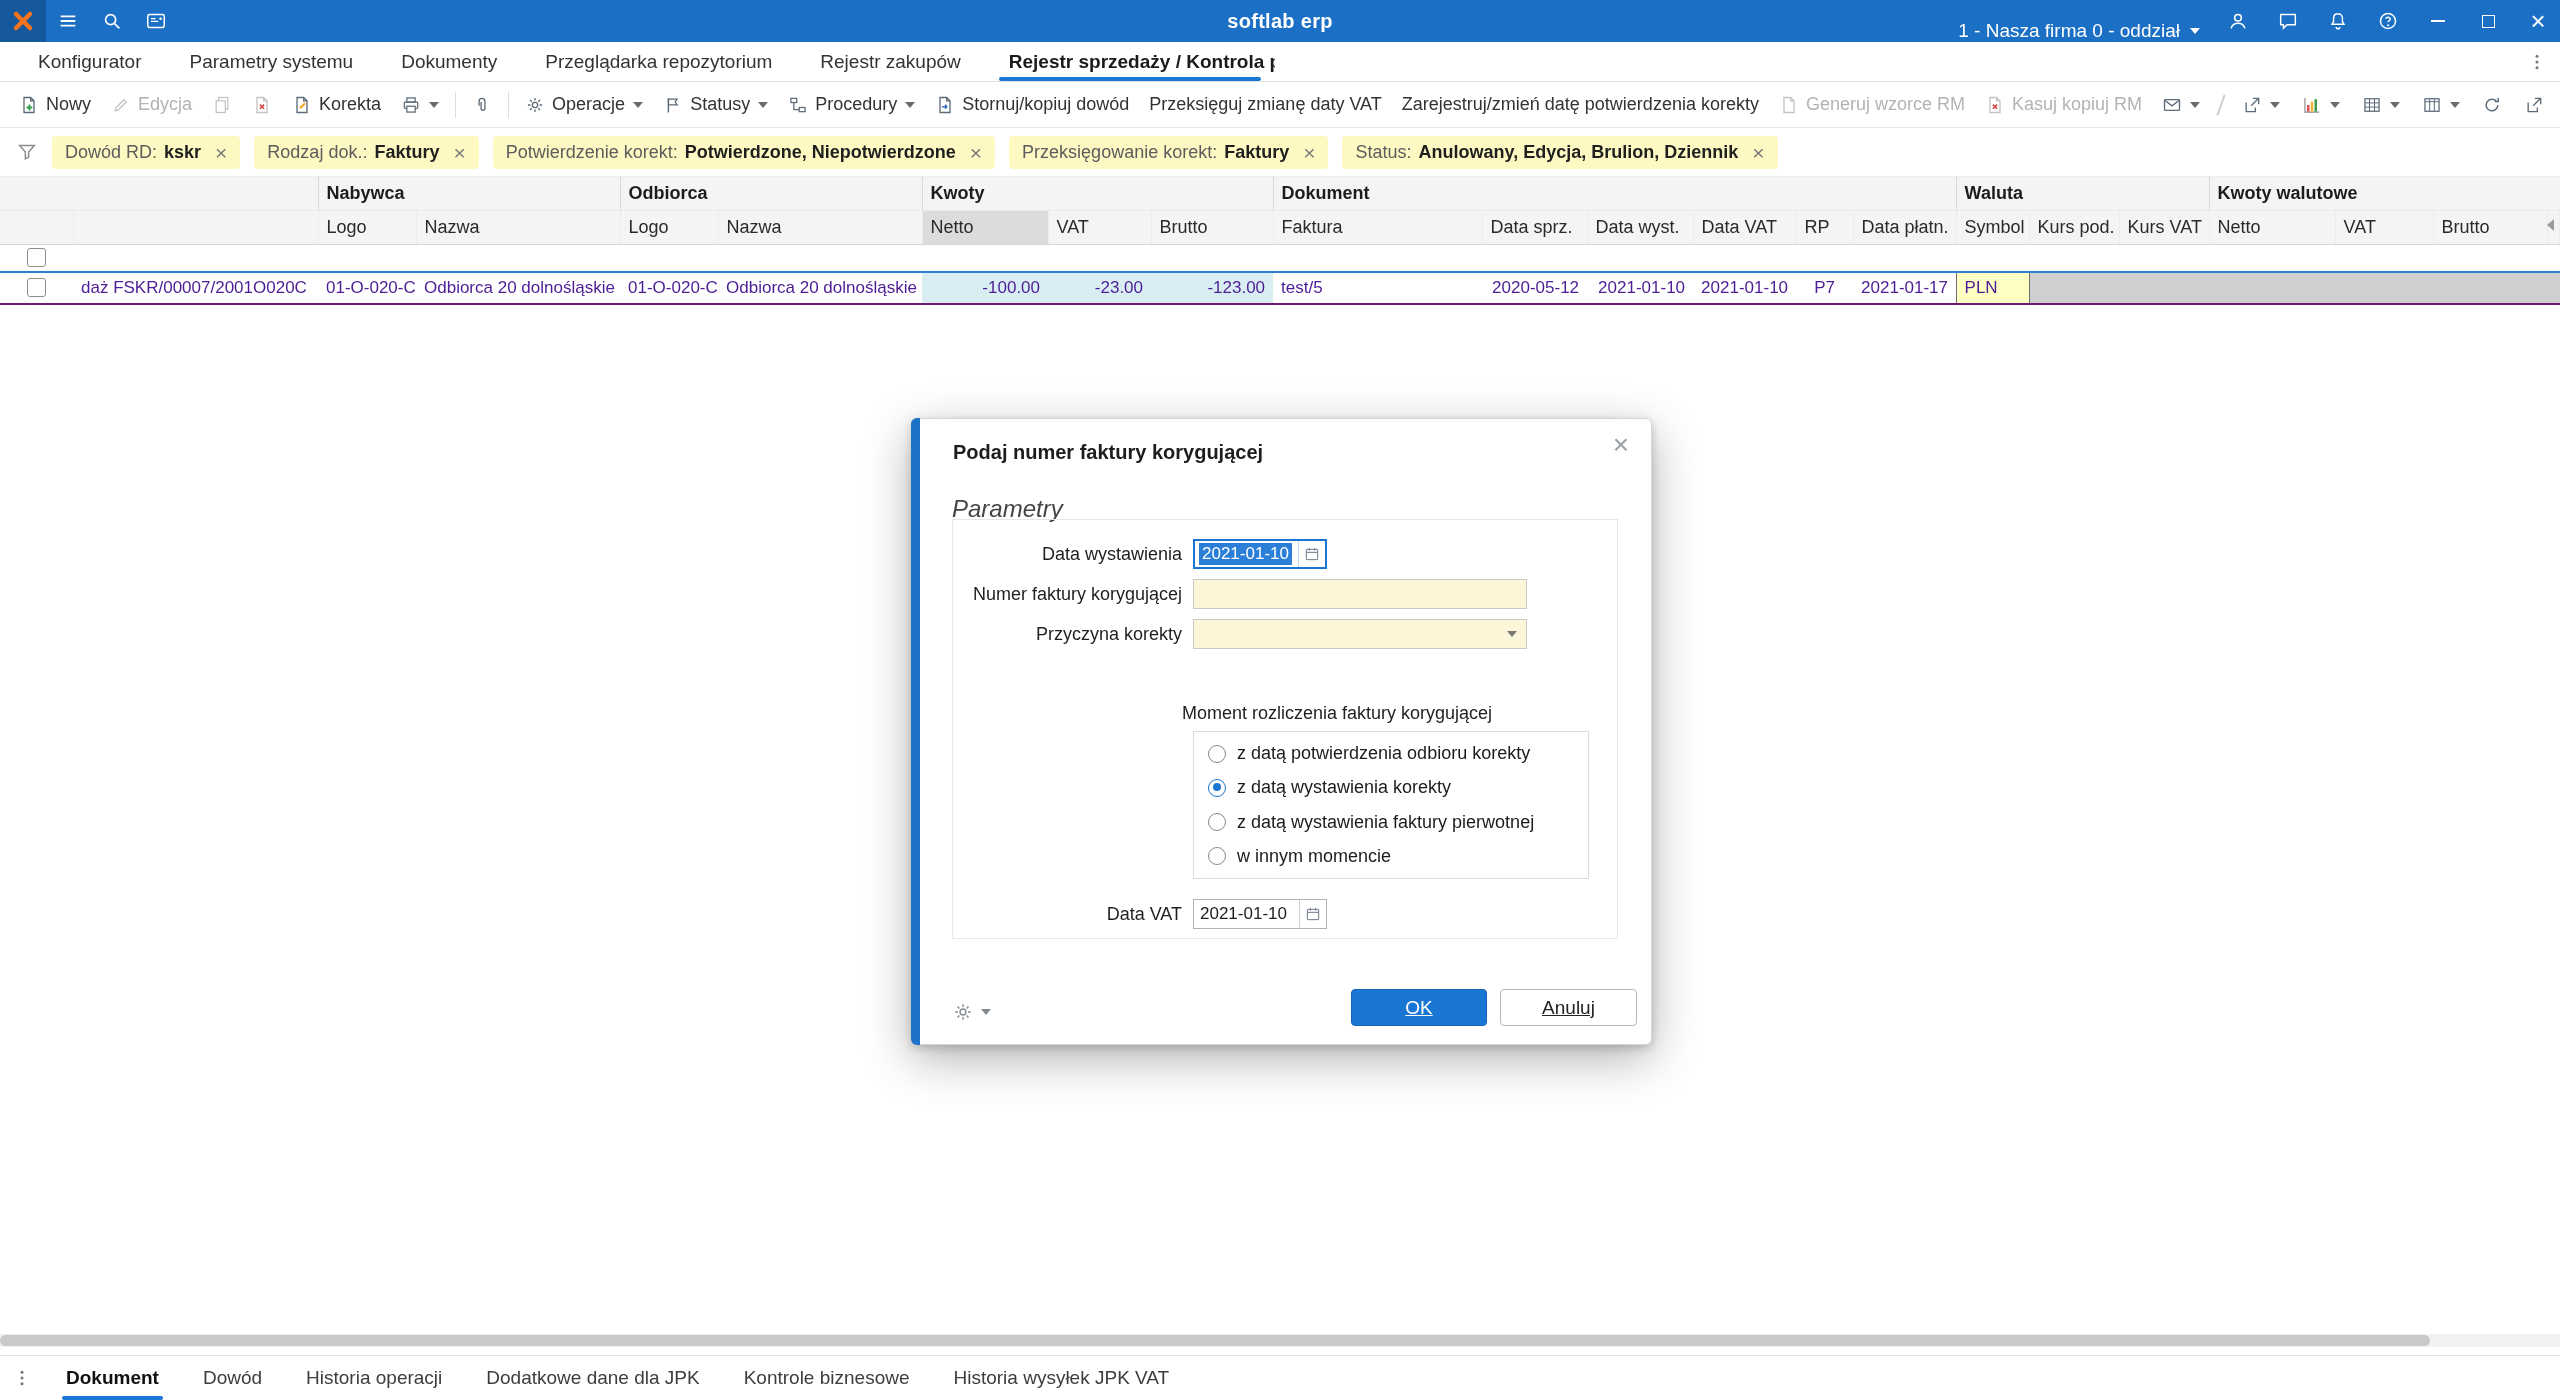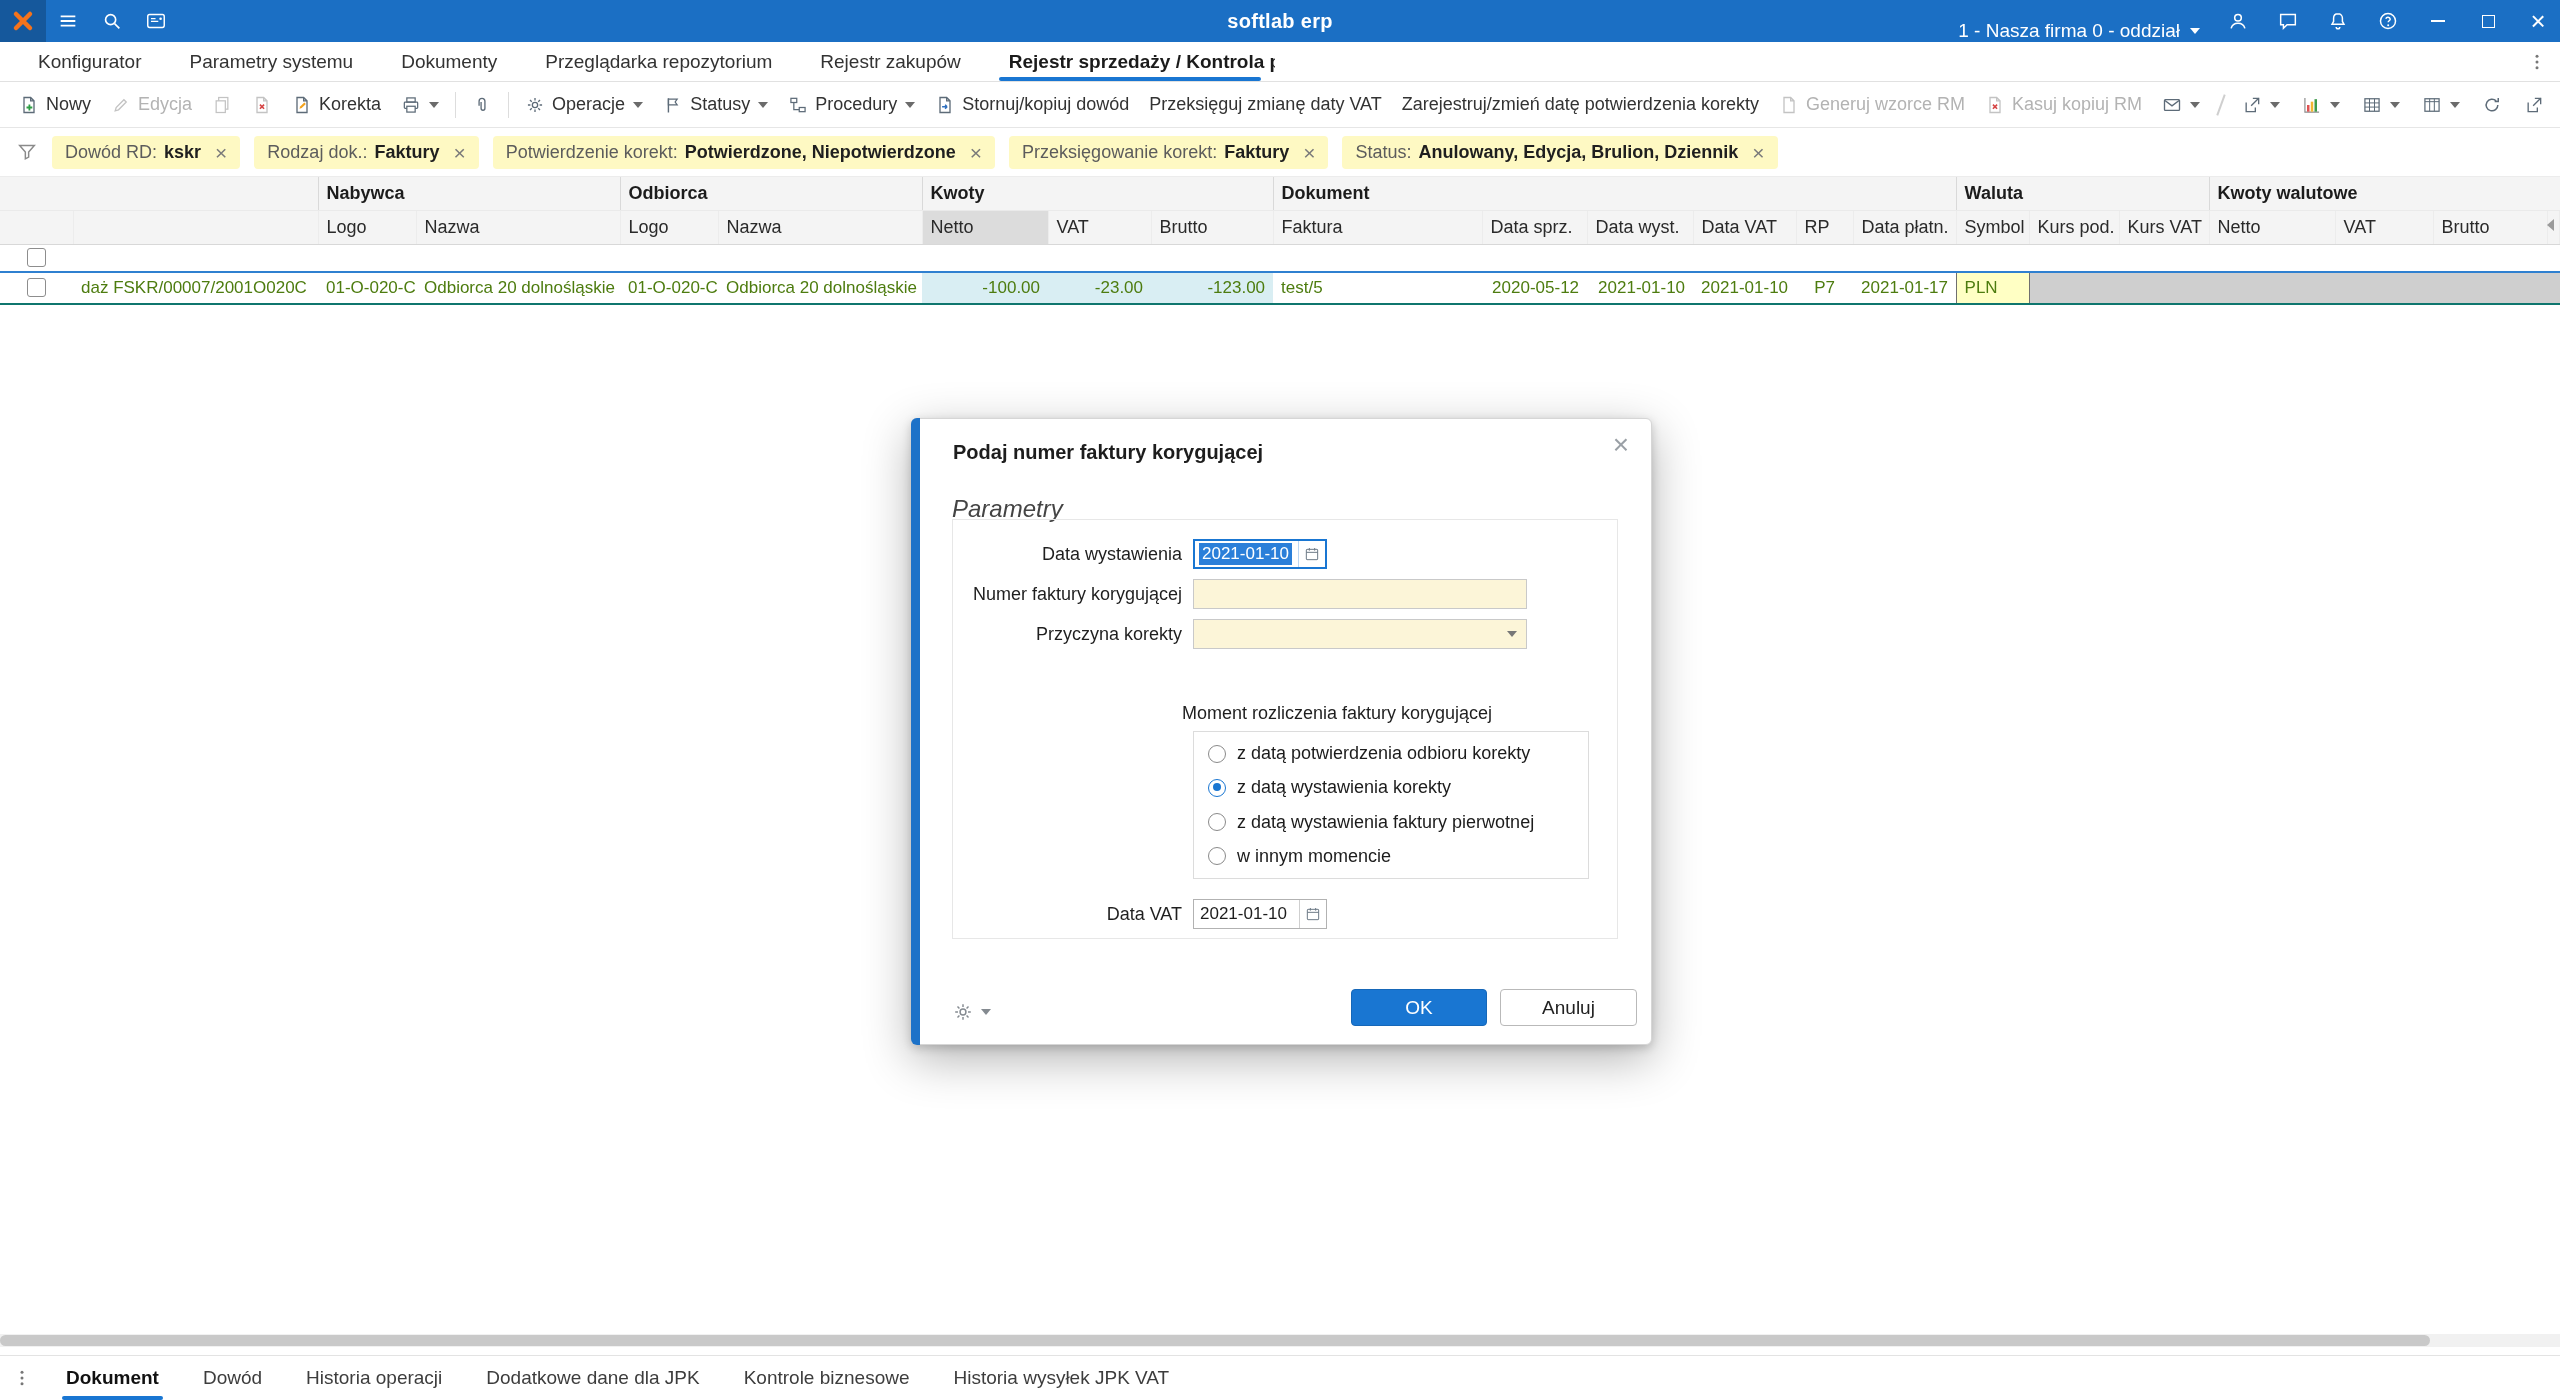--- a/index.html
+++ b/index.html
@@ -60,22 +60,22 @@
   .grid { position:absolute; top:177px; left:0; width:2560px; }
   .grid table { border-collapse:collapse; table-layout:fixed; width:2560px; }
   .grid th, .grid td { white-space:nowrap; overflow:hidden; }
   .grp-row th { background:#f4f4f4; font-weight:600; font-size:18px; color:#1c1c1c; text-align:left;
     padding:6px 8px; height:33px; border-bottom:1px solid #eaeaea; }
   .grp-b { border-left:1px solid #d9d9d9; }
   .col-row th { background:#f4f4f4; font-weight:400; font-size:18px; color:#2a2a2a; text-align:left;
     padding:6px 8px; height:33px; border-bottom:1px solid #d8d8d8; border-right:1px solid #ececec; }
   .col-row th.sorted { background:#dcdcdc; }
   .sel-row td { height:27px; background:#fff; }
-  .data-row td { height:32px; font-size:17px; color:#4d7c0f; padding:4px 8px;
-    border-top:2px solid #2f80d0; border-bottom:2px solid #0f766e; background:#fff; }
+  .data-row td { height:32px; font-size:17px; color:#4c1d95; padding:4px 8px;
+    border-top:2px solid #2f80d0; border-bottom:2px solid #701a75; background:#fff; }
   .num { text-align:right; } .ctr { text-align:center; }
   .cyan { background:#d9eef3 !important; }
   .gray { background:#cfcfcf !important; }
   .pln  { background:#ffffc4 !important; border-left:1.5px solid #6f6f6f; border-right:1.5px solid #6f6f6f; font-weight:400; }
   .cb { width:19px; height:19px; border:1.5px solid #8d8d8d; border-radius:3px; background:#fff; margin:0 auto; }
   .grid-collapse { position:absolute; right:6px; top:219px; width:0; height:0;
     border-top:6px solid transparent; border-bottom:6px solid transparent; border-right:7px solid #9b9b9b; }
 
   
   .hscroll { position:absolute; top:1334px; left:0; width:2560px; height:13px; background:#f1f1f1; }
@@ -115,21 +115,21 @@
   .radio-row { display:flex; align-items:center; gap:11px; font-size:18px; color:#1c1c1c; }
   .rdo { width:18px; height:18px; border:1.5px solid #8a8a8a; border-radius:50%; background:#fff; position:relative; flex:0 0 auto; }
   .rdo.on { border-color:#1976d2; }
   .rdo.on::after { content:""; position:absolute; left:3.5px; top:3.5px; width:8px; height:8px; border-radius:50%; background:#1976d2; }
   .date-ctrl2 { top:480px; width:134px; display:flex; border:1px solid #b2b2b2; background:#fff; }
   .date-ctrl2 .dtext { flex:1; display:flex; align-items:center; padding-left:6px; font-size:17px; color:#1d1d1d; }
   .date-ctrl2 .cal-btn { border-left:1px solid #cfcfcf; }
   .dlg-gear { position:absolute; left:40px; top:582px; display:flex; align-items:center; gap:7px; color:#848a90; }
   .dlg-gear svg { width:22px; height:22px; }
   .btn { position:absolute; top:570px; height:37px; border-radius:4px; font-size:19px;
-    display:flex; align-items:center; justify-content:center; font-family:inherit; }
+    display:flex; align-items:center; justify-content:center; font-family:inherit;text-decoration:underline; }
   .btn-ok { left:439px; width:136px; background:#1976d2; color:#fff; border:1px solid #1667b8; }
   .btn-cancel { left:588px; width:137px; background:#fff; color:#222; border:1px solid #b9b9b9; }
 </style>
 </head>
 <body>
 
 <svg width="0" height="0" style="position:absolute">
   <defs>
     <symbol id="i-logo" viewBox="0 0 24 24">
         <path d="M5 5L19 19M19 5L5 19" stroke="#f4731c" stroke-width="4.5" stroke-linecap="round" fill="none"></path>

